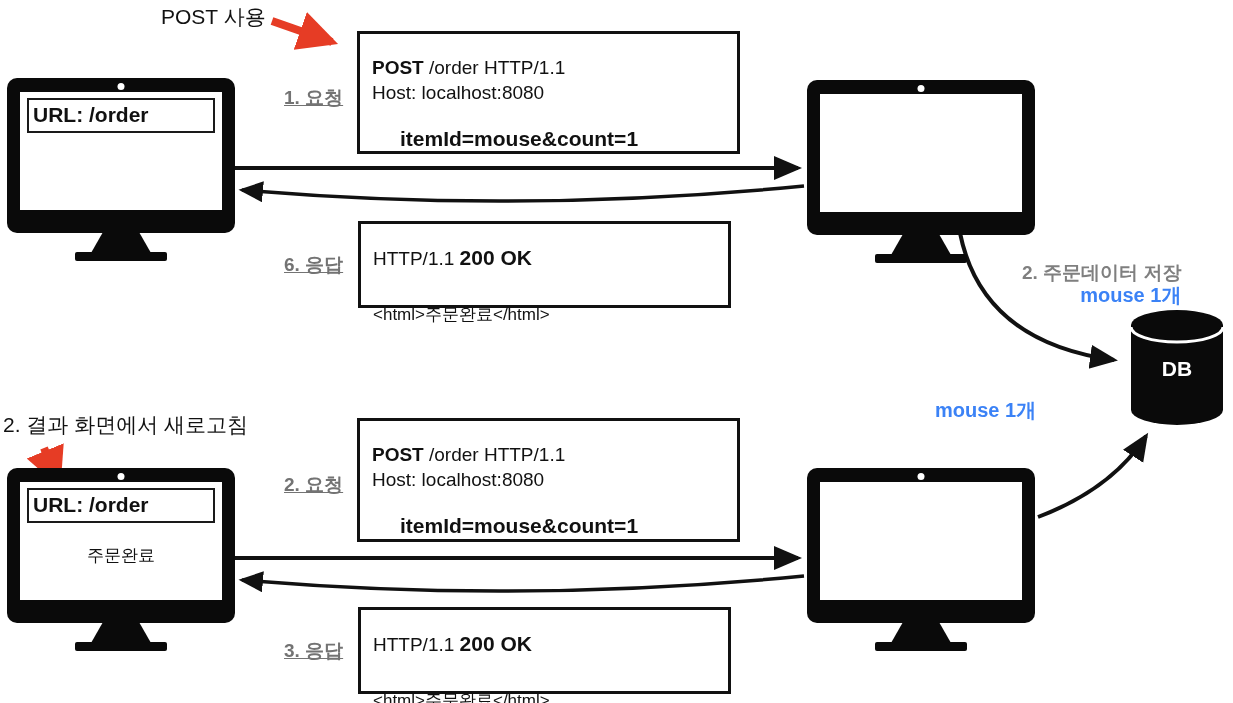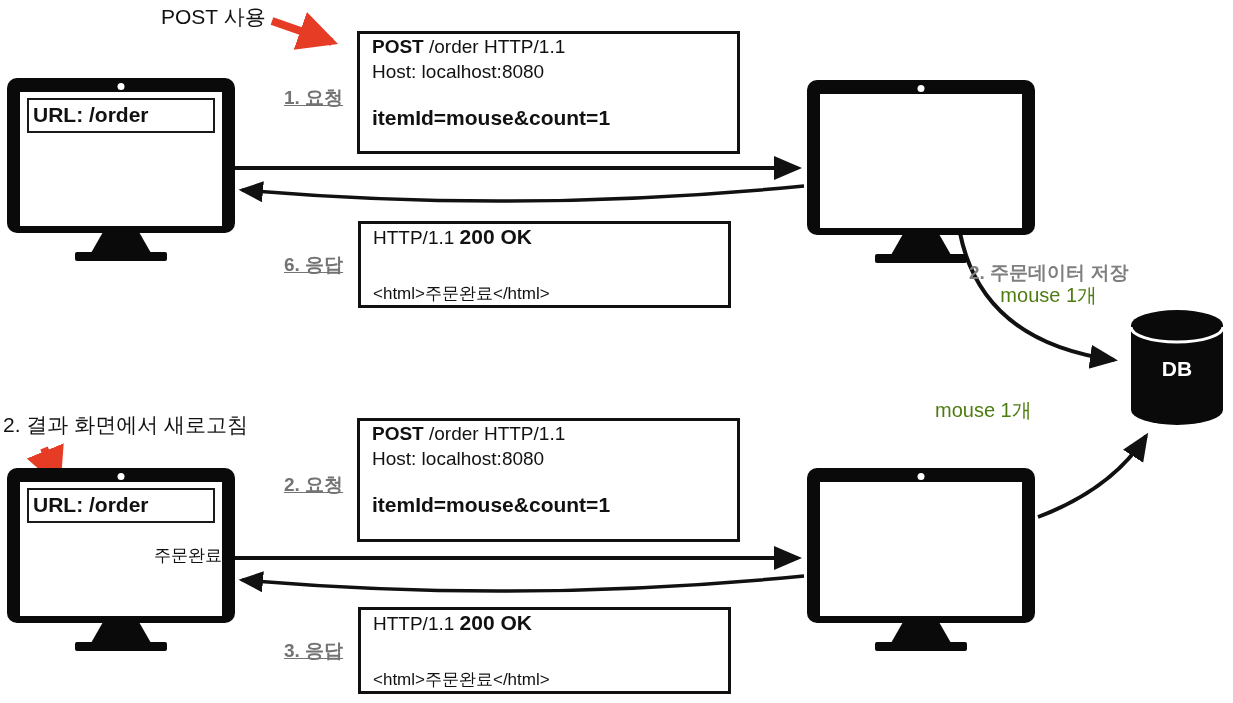--- a/index.html
+++ b/index.html
@@ -14,61 +14,61 @@
   .monitor { position:absolute; width:228px; height:184px; }
   .monitor .frame {
     position:absolute; left:0; top:0; width:228px; height:155px;
     background:#0a0a0a; border-radius:10px;
   }
   .monitor .camera {
     position:absolute; top:5px; left:50%; transform:translateX(-50%);
     width:7px; height:7px; background:#fff; border-radius:50%;
   }
   .monitor .screen {
-    position:absolute; left:13px; top:14px; width:202px; height:134px;
+    position:absolute; left:13px; top:14px; width:202px; height:118px;
     background:#fff;
   }
   .monitor .urlbar {
     position:absolute; left:7px; top:6px; width:188px; height:35px;
     border:2px solid #1a1a1a; background:#fff;
     font-weight:bold; font-size:21px; line-height:30px; padding-left:4px;
     white-space:nowrap; overflow:hidden;
   }
   .monitor .screen-text {
-    position:absolute; left:0; top:62px; width:100%; text-align:right;
+    position:absolute; left:0; top:62px; width:100%; text-align:center;
     font-size:17px; color:#111;
   }
   .monitor .stand-neck {
     position:absolute; top:154px; left:84px; width:60px; height:21px;
     background:#0a0a0a;
     clip-path: polygon(20% 0, 80% 0, 100% 100%, 0 100%);
   }
   .monitor .stand-base {
     position:absolute; top:174px; left:68px; width:92px; height:9px;
     background:#0a0a0a; border-radius:2px;
   }
 
   
   .msgbox {
     position:absolute; border:3px solid #111; background:#fff;
-    padding:0 12px; font-size:19px; line-height:25px;
+    padding:21px 12px; font-size:19px; line-height:25px;
   }
   .msgbox .bold { font-weight:bold; }
-  .msgbox .req-body { font-weight:bold; font-size:21px; margin-top:21px; white-space:nowrap; }
+  .msgbox .req-body { font-weight:bold; font-size:21px; margin-top:21px; white-space:nowrap;margin-left:28px; }
   .msgbox .status { font-weight:bold; font-size:21px; }
   .msgbox .resp-body { font-size:17px; margin-top:31px; white-space:nowrap; }
 
   
   .step-label {
     position:absolute; color:#737373; font-weight:bold; font-size:19px; white-space:nowrap;text-decoration:underline;
   }
   .black-note { position:absolute; color:#111; font-weight:normal; font-size:21px; white-space:nowrap; }
   .save-note { position:absolute; text-align:center; white-space:nowrap; }
   .save-note .gray-line { color:#7f7f7f; font-weight:bold; font-size:19px; line-height:23px; }
-  .save-note .black-line { color:#4d7c0f; font-weight:normal; font-size:20px; line-height:23px; }
+  .save-note .black-line { color:#3b82f6; font-weight:bold; font-size:20px; line-height:23px; }
 
   .overlay { position:absolute; left:0; top:0; width:1233px; height:703px; pointer-events:none; }
 </style>
 </head>
 <body>
 
 <div class="canvas">
 
   <svg class="overlay" viewBox="0 0 1233 703">
     <defs>
@@ -123,21 +123,21 @@
     <div class="stand-base"></div>
   </div>
 
   <div class="step-label" style="left:284px; top:252px;">6. 응답</div>
 
   <div class="msgbox" style="left:358px; top:221px; width:373px; height:87px;">
     <div><span>HTTP/1.1 </span><span class="status">200 OK</span></div>
     <div class="resp-body">&lt;html&gt;주문완료&lt;/html&gt;</div>
   </div>
 
-  <div class="save-note" style="left:969px; top:261px;">
+  <div class="save-note" style="left:1022px; top:261px;text-align:right;">
     <div class="gray-line">2. 주문데이터 저장</div>
     <div class="black-line">mouse 1개</div>
   </div>
 
   <svg class="abs" style="left:1128px; top:308px;" width="98" height="120" viewBox="0 0 98 120">
     <ellipse cx="49" cy="102" rx="46" ry="15" fill="#0a0a0a"></ellipse>
     <rect x="3" y="17" width="92" height="85" fill="#0a0a0a"></rect>
     <ellipse cx="49" cy="17" rx="46" ry="15" fill="#0a0a0a"></ellipse>
     <path d="M3,19 A46,15 0 0 0 95,19" fill="none" stroke="#ffffff" stroke-width="3"></path>
     <text x="49" y="68" text-anchor="middle" fill="#ffffff" font-size="21" font-weight="bold" font-family="Liberation Sans, sans-serif">DB</text>

